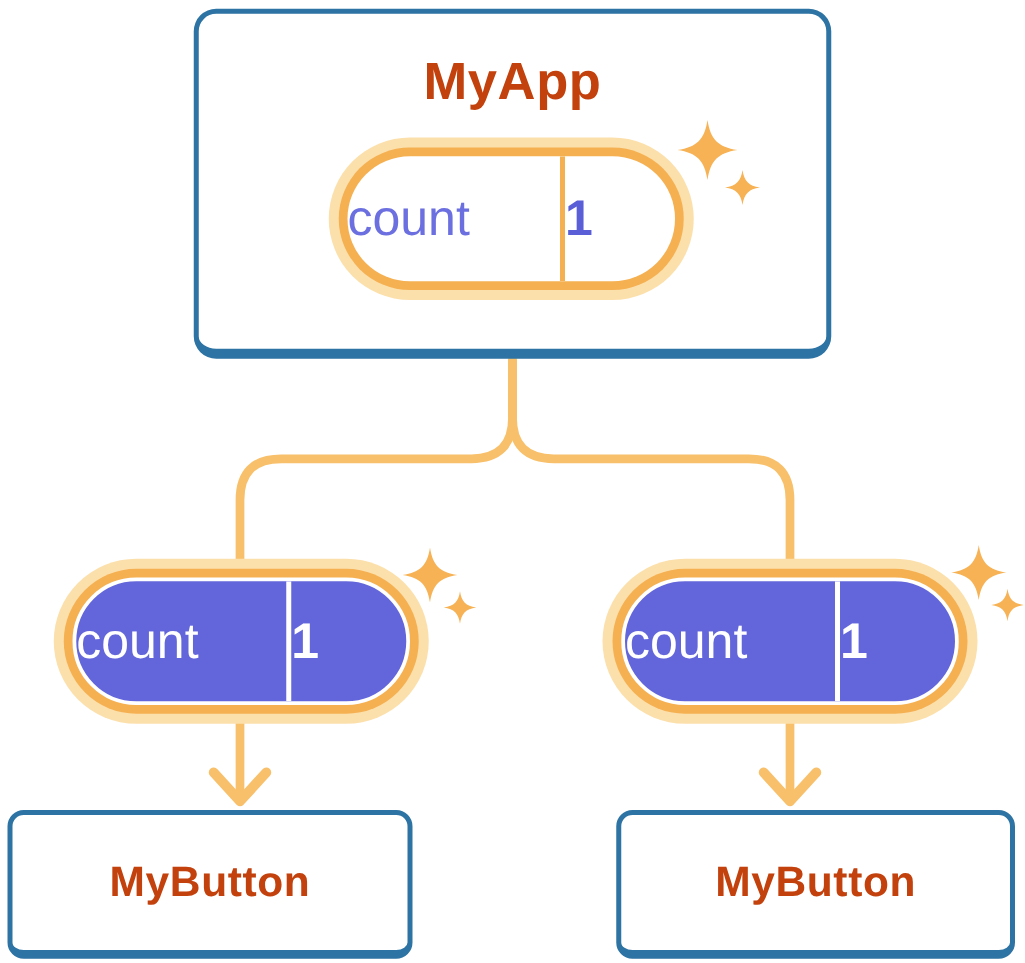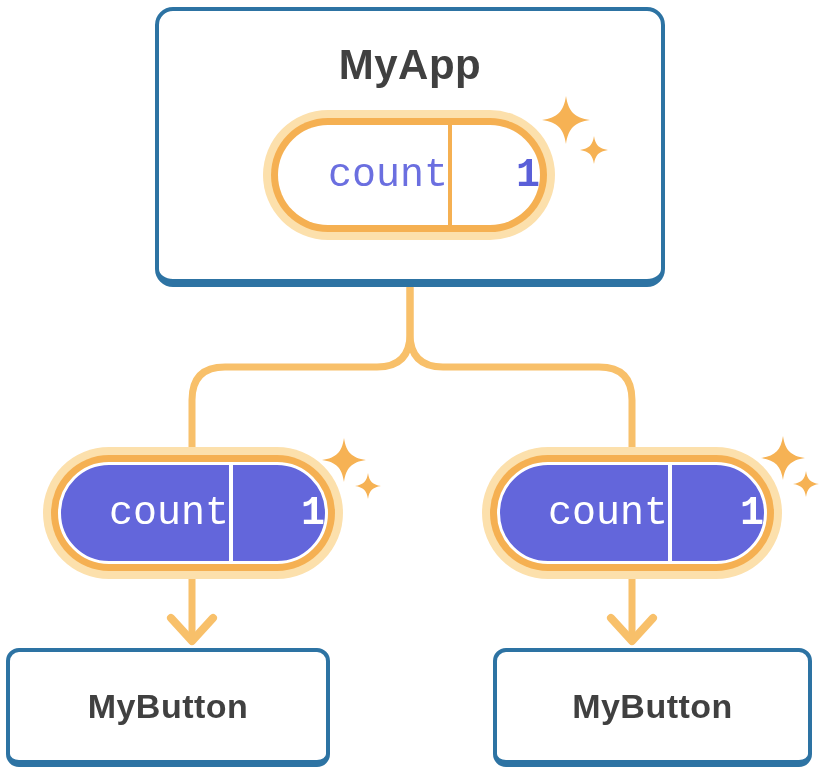--- a/index.html
+++ b/index.html
@@ -38,21 +38,21 @@
     width: 510px; height: 280px;
     border-radius: 18px;
   }
   .top-card .card-title {
     margin-top: 30px;
     text-align: center;
   }
   .card-title {
     font-size: 42px;
     font-weight: bold;
-    color: #404040;
+    color: #c2410c;
     letter-spacing: 0.5px;
   }
   .child-card {
     display: flex;
     align-items: center;
     justify-content: center;
     border-radius: 13px;
     border-bottom-width: 7px;
   }
   .child-card .card-title { font-size: 34px; }
@@ -86,22 +86,21 @@
   .pill-top   { left: 263px; top: 110px; width: 292px; height: 130px; }
   .pill-left  { left: 43px;  top: 447px; width: 300px; height: 132px; }
   .pill-right { left: 482px; top: 447px; width: 300px; height: 132px; }
 
   .core.light { background: #ffffff; }
   .core.dark  { background: #6366DB; border: 3px solid #ffffff; }
 
   .cell {
     display: flex;
     align-items: center;
-    justify-content: flex-end;
-    font-family: Liberation Mono, monospace;
+    justify-content: flex-start;
   }
   .cell.label { flex: 1 1 auto; }
   .cell.value { flex: 0 0 88px; }
   .core.dark .cell.value { flex-basis: 92px; }
 
   .pill-text {
     font-size: 40px;
   }
   .core.light .pill-text.label-text { color: #6B6FE0; }
   .core.light .pill-text.value-text { color: #5A5FD8; font-weight: bold; }

